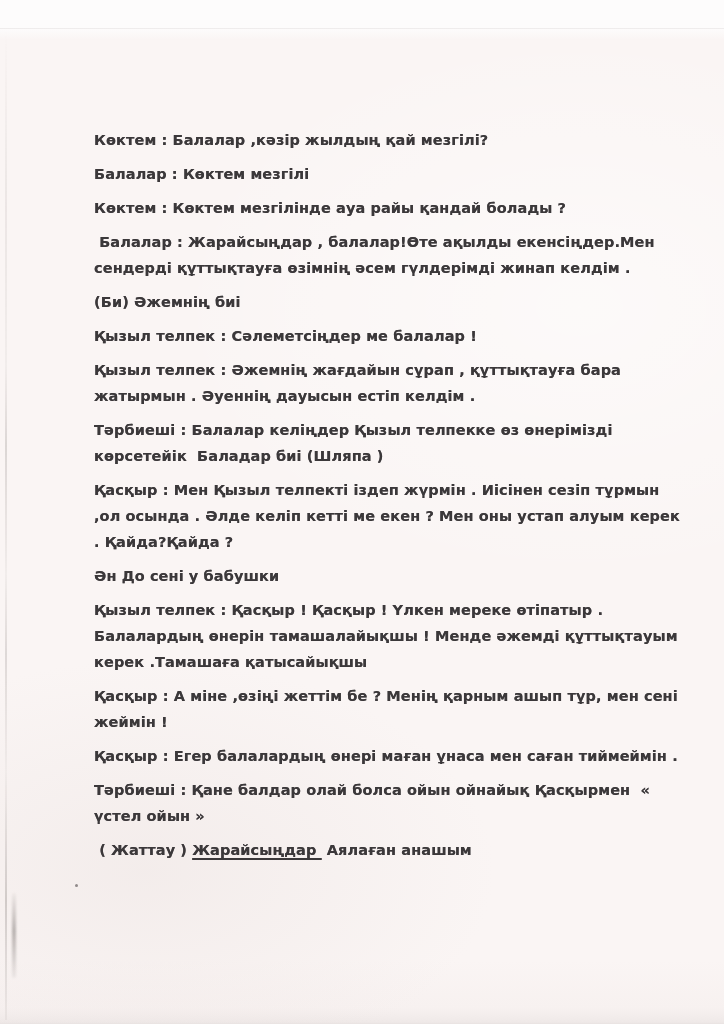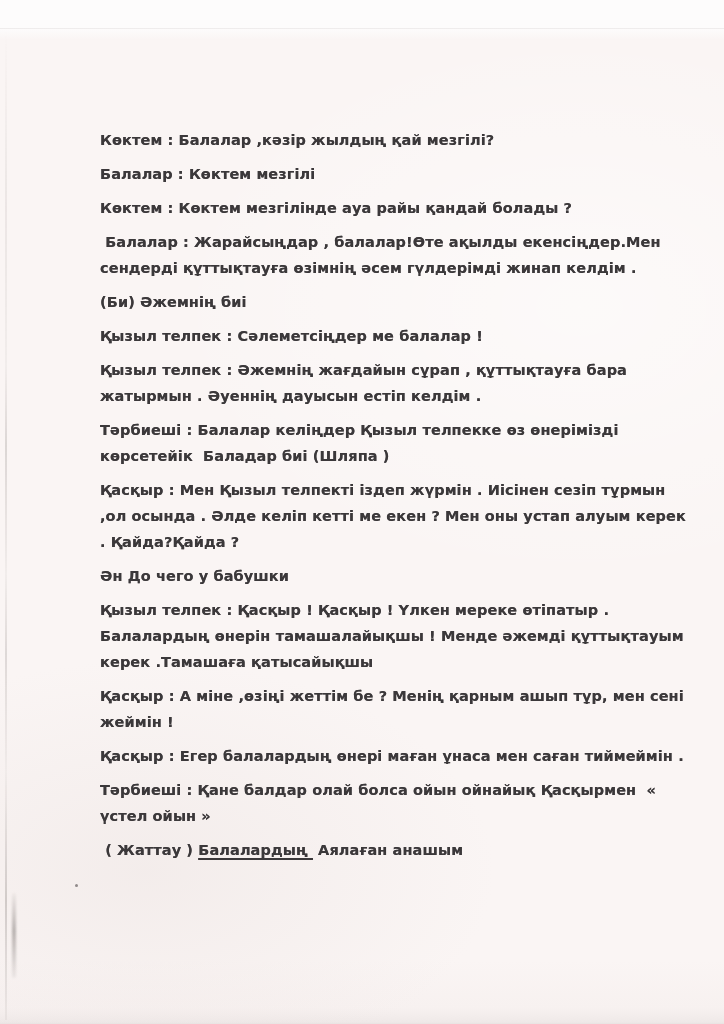--- a/index.html
+++ b/index.html
@@ -64,21 +64,21 @@
     left: 92px;
     top: 127px;
     width: 612px;
     color: #3b383a;
     font-size: 14.5px;
     font-weight: bold;
     letter-spacing: 0.1px;
     text-shadow: 0 0 0.6px rgba(59,56,58,0.7);
   }
   .content p {
-    margin: 0 0 8px 8px;
+    margin: 0 0 8px 2px;
     line-height: 26px;
     white-space: pre-wrap;
   }
   .uname {
     text-decoration: underline;
     text-decoration-thickness: 1.5px;
     text-underline-offset: 3px;
   }
   .speck {
     position: absolute;
@@ -106,23 +106,23 @@
 сендерді құттықтауға өзімнің әсем гүлдерімді жинап келдім .</p>
   <p>(Би) Әжемнің биі</p>
   <p>Қызыл телпек : Сәлеметсіңдер ме балалар !</p>
   <p>Қызыл телпек : Әжемнің жағдайын сұрап , құттықтауға бара
 жатырмын . Әуеннің дауысын естіп келдім .</p>
   <p>Тәрбиеші : Балалар келіңдер Қызыл телпекке өз өнерімізді
 көрсетейік  Баладар биі (Шляпа )</p>
   <p>Қасқыр : Мен Қызыл телпекті іздеп жүрмін . Иісінен сезіп тұрмын
 ,ол осында . Әлде келіп кетті ме екен ? Мен оны устап алуым керек
 . Қайда?Қайда ?</p>
-  <p>Ән До чего у бабушки</p>
+  <p>Ән До сені у бабушки</p>
   <p>Қызыл телпек : Қасқыр ! Қасқыр ! Үлкен мереке өтіпатыр .
 Балалардың өнерін тамашалайықшы ! Менде әжемді құттықтауым
 керек .Тамашаға қатысайықшы</p>
   <p>Қасқыр : А міне ,өзіңі жеттім бе ? Менің қарным ашып тұр, мен сені
 жеймін !</p>
   <p>Қасқыр : Егер балалардың өнері маған ұнаса мен саған тиймеймін .</p>
   <p>Тәрбиеші : Қане балдар олай болса ойын ойнайық Қасқырмен  «
 үстел ойын »</p>
-  <p><span> ( Жаттау ) </span><span class="uname">Балалардың </span><span> Аялаған анашым</span></p>
+  <p><span> ( Жаттау ) </span><span class="uname">Жарайсыңдар </span><span> Аялаған анашым</span></p>
 </div>
 
 </body></html>

